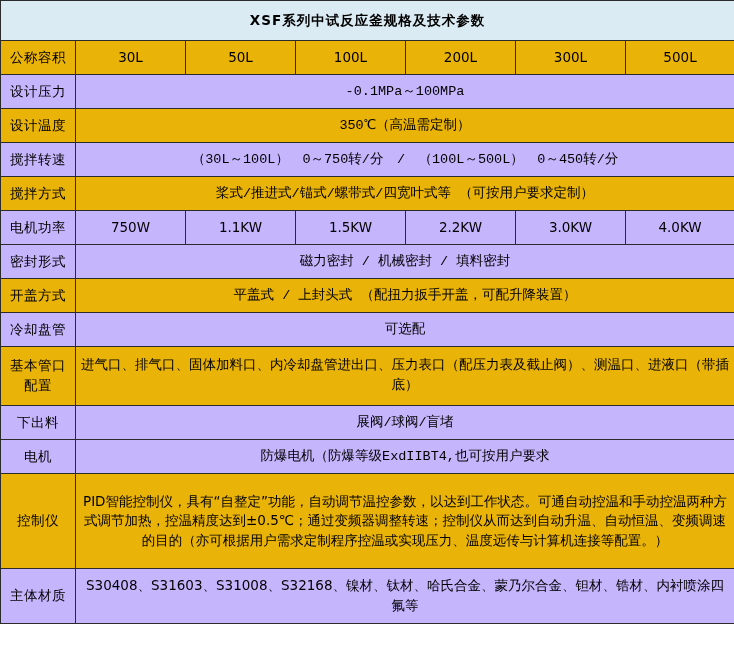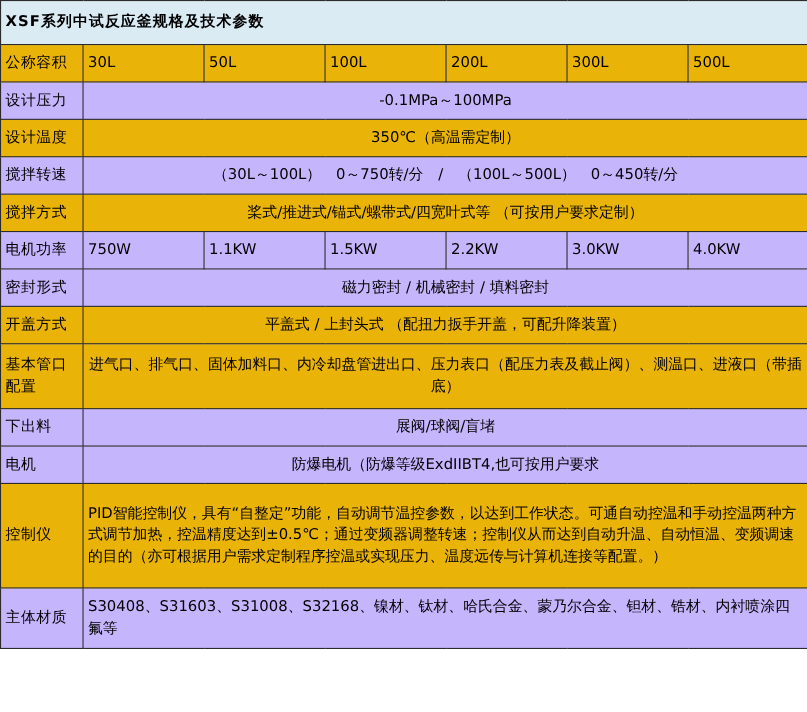--- a/index.html
+++ b/index.html
@@ -17,20 +17,21 @@
   #spec-table {
     width: 734px;
     border-collapse: collapse;
     table-layout: fixed;
   }
   #spec-table td {
     border: 1px solid #2b2b2b;
     padding: 3px 4px;
     font-size: 13.5px;
     line-height: 1.45;
+    text-align: center;
     vertical-align: middle;
     word-break: break-all;
   }
   .title-row td {
     background: #daebf3;
     font-size: 23px;
     font-weight: bold;
     letter-spacing: 1px;
     padding: 6px 4px 8px 4px;
     height: 33px;
@@ -38,20 +39,21 @@
   .blue td { background: #c4b5fd; }
   .white td { background: #eab308; }
   td.label {
     width: 75px;
     font-size: 13.5px;
     padding: 3px 2px;
     letter-spacing: 0.5px;
   }
   td.wide {
     text-align: center;
+    font-family: Liberation Mono, monospace;
   }
   td.para {
     text-align: left;
     padding: 5px 6px 5px 7px;
     line-height: 1.5;
   }
   .r-cap td { height: 27px; }
   .r-std td { height: 27px; }
   .r-ports td { height: 52px; margin-top: 21px; }
   .r-ctrl td { height: 88px; }
@@ -120,20 +122,24 @@
     <tr class="blue r-std">
       <td class="label">密封形式</td>
       <td class="wide" colspan="6">磁力密封 / 机械密封 / 填料密封</td>
     </tr>
 
     <tr class="white r-std">
       <td class="label">开盖方式</td>
       <td class="wide" colspan="6">平盖式 / 上封头式 （配扭力扳手开盖，可配升降装置）</td>
     </tr>
 
+    <tr class="blue r-std">
+      <td class="label">冷却盘管</td>
+      <td class="wide" colspan="6">可选配</td>
+    </tr>
 
     <tr class="white r-ports">
       <td class="label">基本管口配置</td>
       <td class="wide" colspan="6">进气口、排气口、固体加料口、内冷却盘管进出口、压力表口（配压力表及截止阀）、测温口、进液口（带插底）</td>
     </tr>
 
     <tr class="blue r-std">
       <td class="label">下出料</td>
       <td class="wide" colspan="6">展阀/球阀/盲堵</td>
     </tr>

